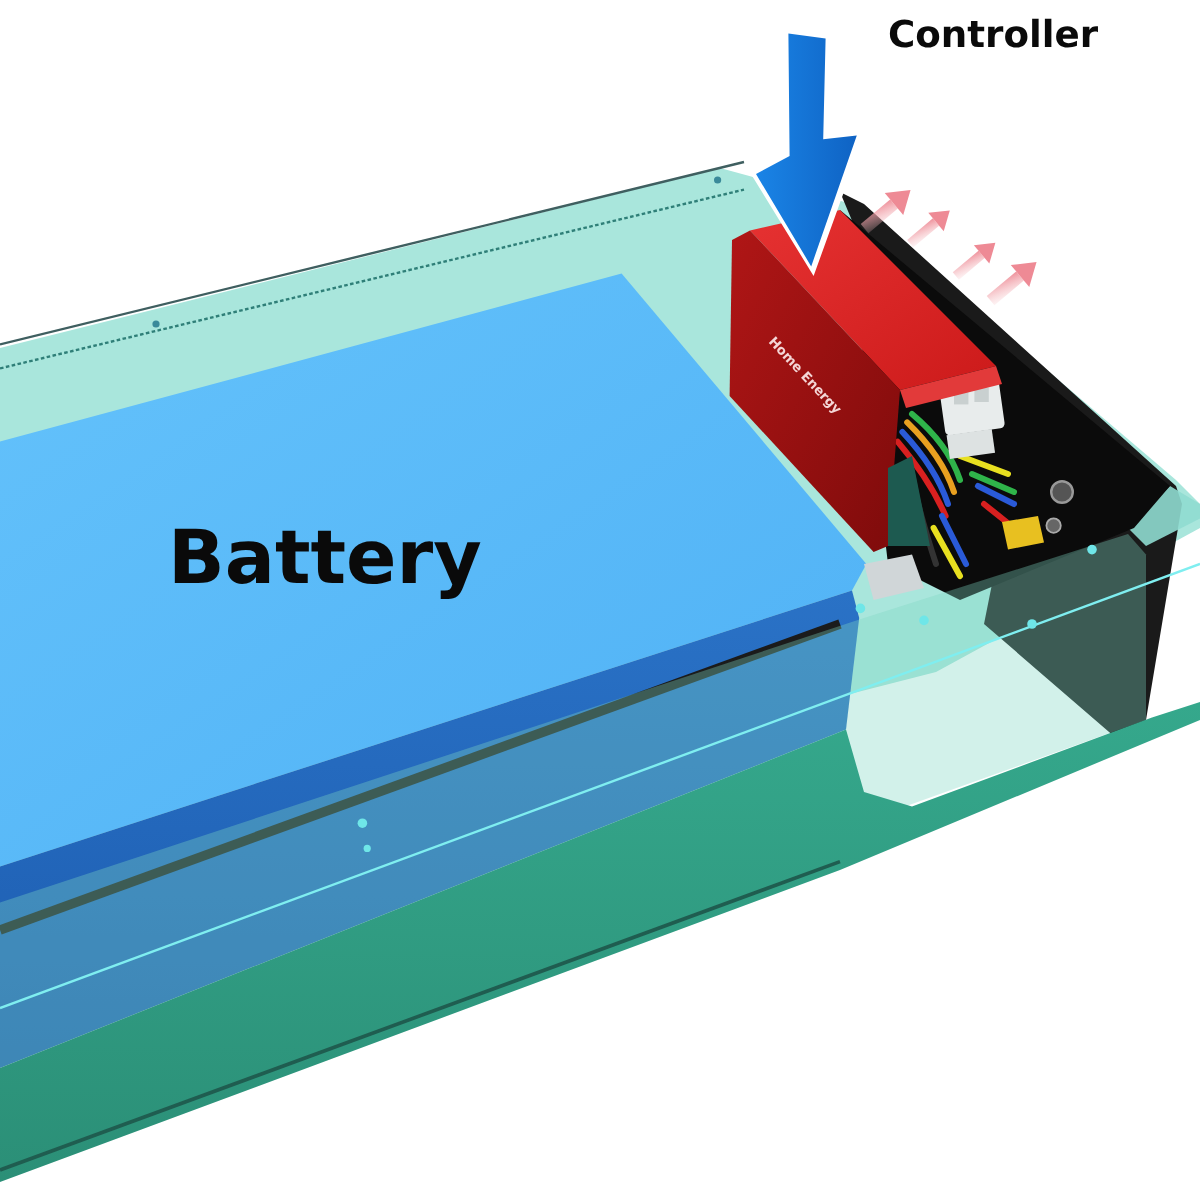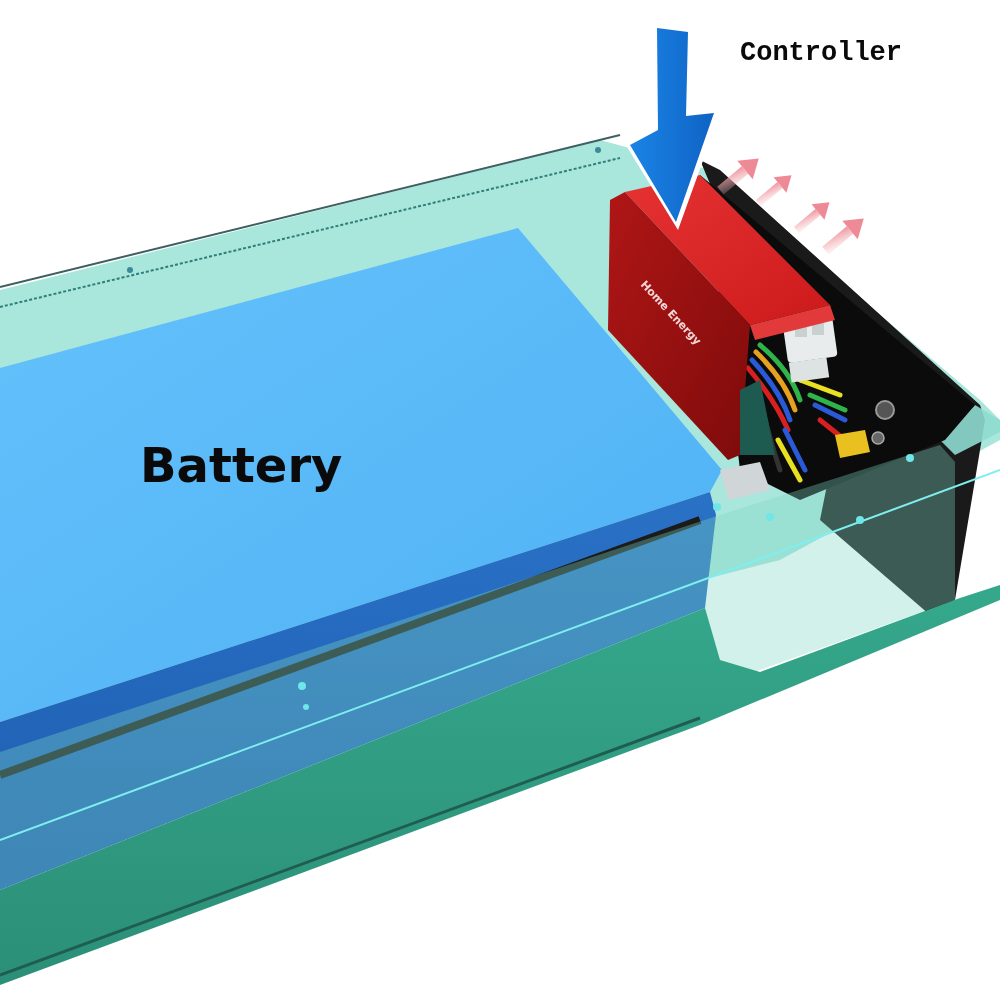--- a/index.html
+++ b/index.html
@@ -23,29 +23,28 @@
     }
     .label {
       position: absolute;
       font-weight: bold;
       color: #0a0a0a;
       white-space: nowrap;
       letter-spacing: 0;
     }
     .label-controller {
       left: 740px;
-      top: 36px;
-      font-size: 27px;
+      top: 12px;
+      font-size: 31px;
       line-height: 34px;
-      font-family: Liberation Mono, monospace;
     }
     .label-battery {
       left: 140px;
       top: 430px;
-      font-size: 48px;
+      font-size: 62px;
       line-height: 70px;
     }
   </style>
 </head>
 <body>
 
 <svg id="scene" viewBox="0 0 1000 1000" xmlns="http://www.w3.org/2000/svg">
   <defs>
     <linearGradient id="gBatteryTop" x1="0" y1="0" x2="1" y2="1">
       <stop offset="0" stop-color="#64c2fb"></stop>

